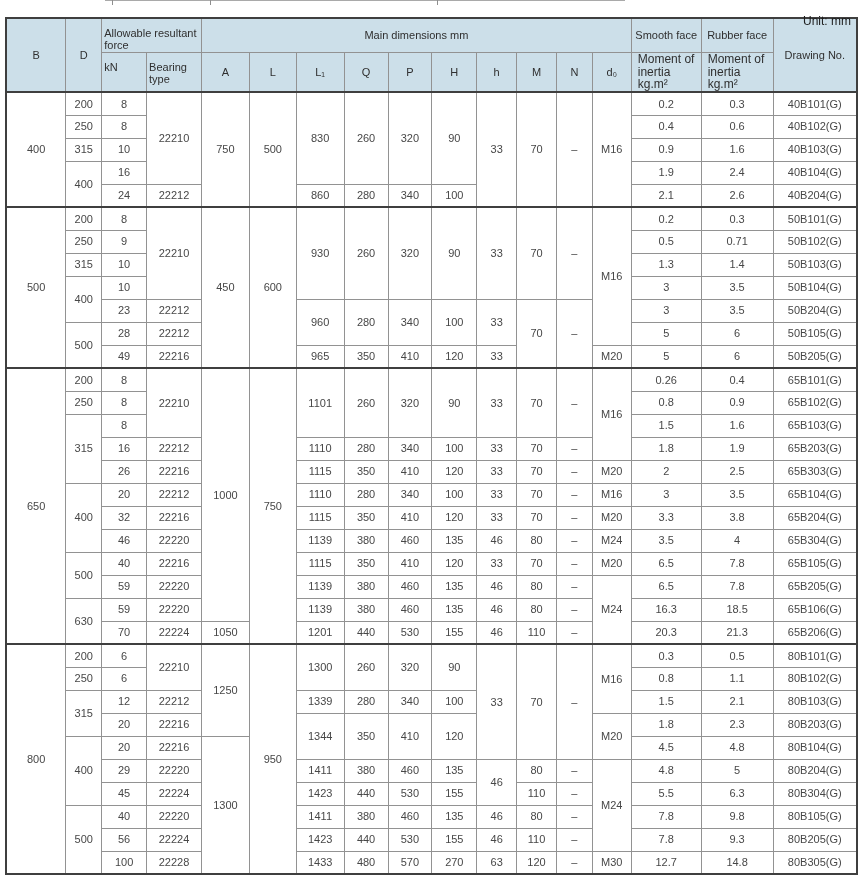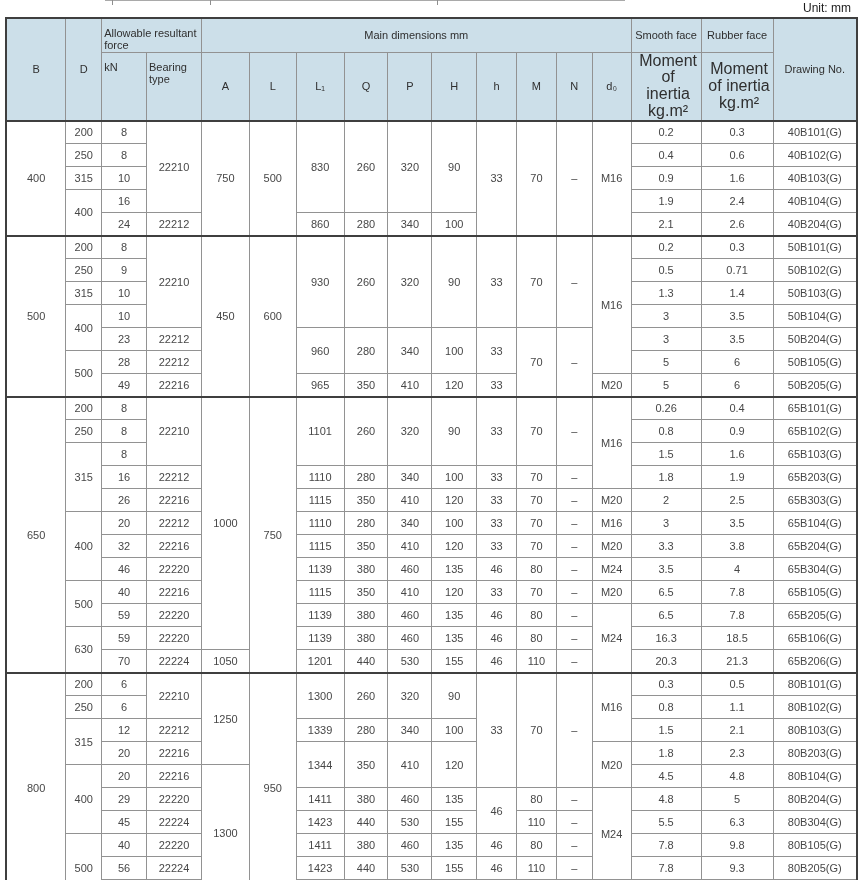--- a/index.html
+++ b/index.html
@@ -11,42 +11,42 @@
   }
   .page { position:relative; padding:0 0 0 5px; }
 
   
   .top-strip { position:relative; height:17px; }
   .fragment-line { position:absolute; top:0; left:100px; width:520px; border-top:1px solid #a9a9a9; }
   .fragment-tick { position:absolute; top:0; width:1px; height:5px; background:#8f8f8f; }
   .tick-1 { left:107px; }
   .tick-2 { left:205px; }
   .tick-3 { left:432px; }
-  .unit-label { position:absolute; top:1px; right:7px; font-size:12px; color:#1d1d1d; }
+  .unit-label { position:absolute; top:14px; right:7px; font-size:12px; color:#1d1d1d; }
 
   table.spec {
     border-collapse:collapse; table-layout:fixed;
     border:2px solid #3f3f3f;
   }
   .spec th, .spec td {
     border:1px solid #929292;
     font-size:11px; font-weight:normal;
     text-align:center; vertical-align:middle;
     padding:0 2px; overflow:hidden;
     line-height:1.12;
   }
   .spec thead th { background:#ccdfe9; color:#2f2f2f; }
   .spec thead tr.h-row-1 { height:24px; }
   .spec thead tr.h-row-2 { height:40px; }
   .spec tbody tr { height:23px; }
   .spec tbody td { background:#ffffff; color:#474747; }
 
   
   th.al { text-align:left; vertical-align:top; padding-top:8px; }
-  th.moi { text-align:center; font-size:16px; line-height:1.05; vertical-align:middle;padding-left:6px; }
+  th.moi { text-align:left; font-size:12px; line-height:1.05; vertical-align:middle;padding-left:6px; }
 
   
   tr.sec td { border-top:2px solid #3f3f3f; }
 
   
   col.c-B{width:60px} col.c-D{width:36px} col.c-kN{width:45px} col.c-brg{width:55px}
   col.c-A{width:48px} col.c-L{width:47px} col.c-L1{width:48px} col.c-Q{width:44px}
   col.c-P{width:44px} col.c-H{width:45px} col.c-h{width:40px} col.c-M{width:40px}
   col.c-N{width:36px} col.c-d0{width:39px} col.c-sm{width:70px} col.c-ru{width:72px}
   col.c-dwg{width:84px}

